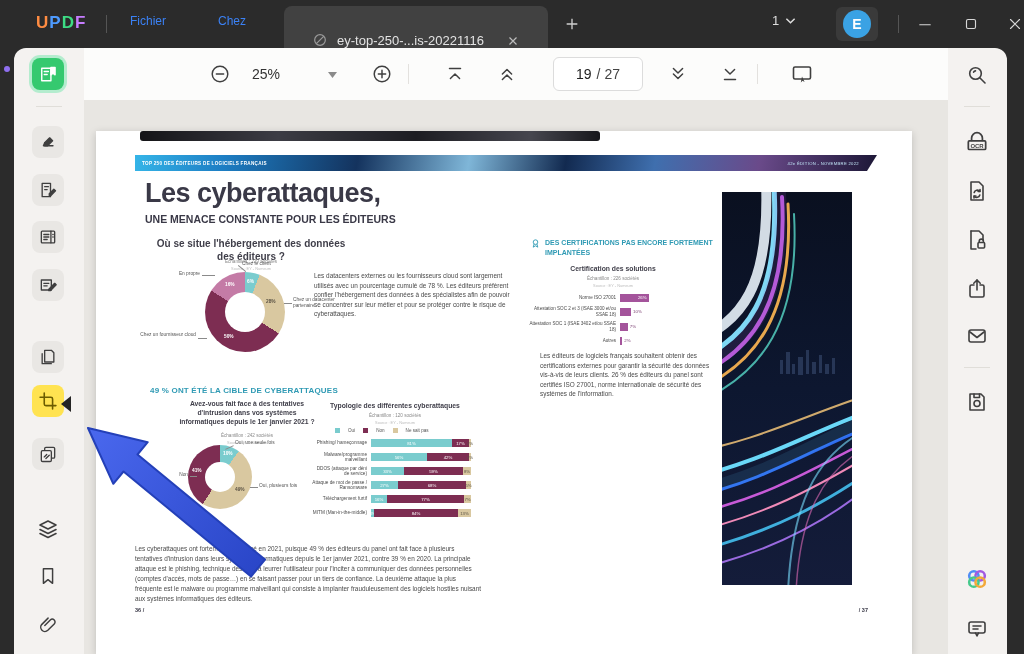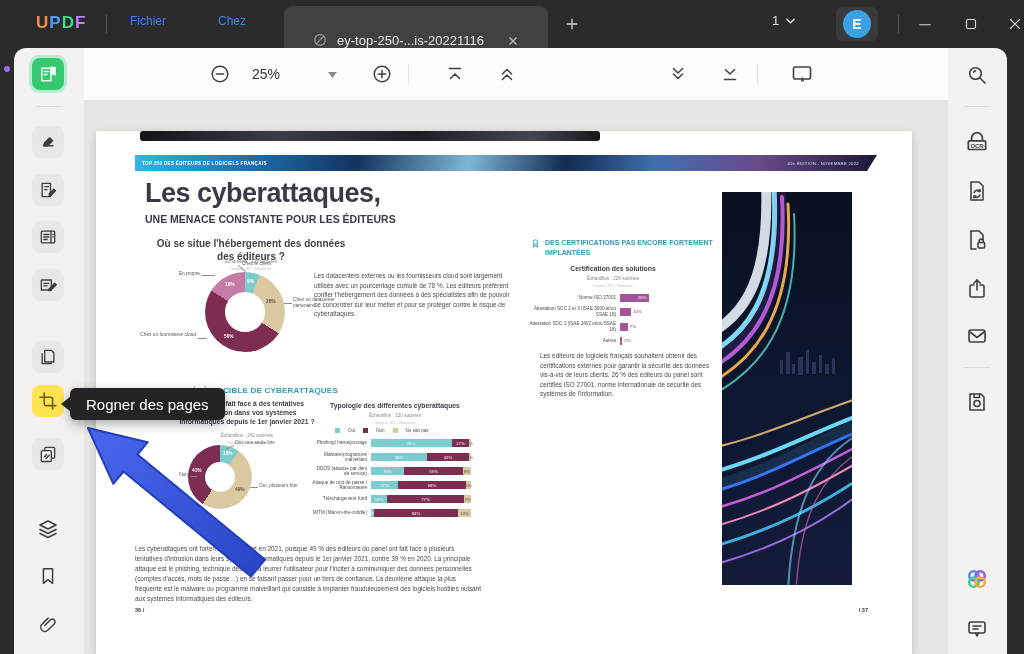--- a/index.html
+++ b/index.html
@@ -120,20 +120,24 @@
     <svg class="ic" width="22" height="22" viewBox="0 0 24 24">
         <path d="M6 6h12"></path>
         <path d="M7 17l5-5 5 5"></path>
       </svg>
   </div>
   <div class="a tbtn" style="left:495px;top:62px;width:24px;height:24px">
     <svg class="ic" width="22" height="22" viewBox="0 0 24 24">
         <path d="M7 12l5-5 5 5"></path>
         <path d="M7 18l5-5 5 5"></path>
       </svg>
+  </div>
+  <div class="a" style="left:553px;top:57px;width:90px;height:34px;background:#fff;border:1px solid #dcdcdc;border-radius:6px;display:flex;align-items:center;justify-content:center;gap:5px;font-size:14px;color:#222;cursor:text">
+    <span>19</span>
+    <span style="color:#444">/ 27</span>
   </div>
   <div class="a tbtn" style="left:666px;top:62px;width:24px;height:24px">
     <svg class="ic" width="22" height="22" viewBox="0 0 24 24">
         <path d="M7 6l5 5 5-5"></path>
         <path d="M7 12l5 5 5-5"></path>
       </svg>
   </div>
   <div class="a tbtn" style="left:718px;top:62px;width:24px;height:24px">
     <svg class="ic" width="22" height="22" viewBox="0 0 24 24">
         <path d="M7 7l5 5 5-5"></path>
@@ -529,18 +533,15 @@
   <svg class="a" width="1024" height="654" viewBox="0 0 1024 654" style="left:0;top:0;pointer-events:none;z-index:60">
     <defs>
       <linearGradient id="arrowgrad" x1="88" y1="428" x2="258" y2="568" gradientUnits="userSpaceOnUse">
         <stop offset="0" stop-color="#4a68ee"></stop>
           <stop offset="1" stop-color="#2a46c8"></stop>
       </linearGradient>
     </defs>
     <polygon points="88,428 147.7,442.2 137.5,454.5 265,559.5 251,576.5 123.5,471.5 113.3,483.8" fill="url(#arrowgrad)" stroke="#2440b8" stroke-width="2" stroke-linejoin="round"></polygon>
   </svg>
 
-  <div class="a" style="left:70px;top:388px;height:32px;background:#242424;border-radius:6px;display:flex;align-items:center;padding:0 16px;z-index:70;box-shadow:0 4px 12px rgba(0,0,0,.35)">
-    <span style="color:#fff;font-size:15px;white-space:nowrap">Rogner des pages</span>
-  </div>
   <div class="a" style="left:61px;top:396px;width:0;height:0;border-top:8px solid transparent;border-bottom:8px solid transparent;border-right:10px solid #242424;z-index:70"></div>
 
 </div>
 
 </body></html>

